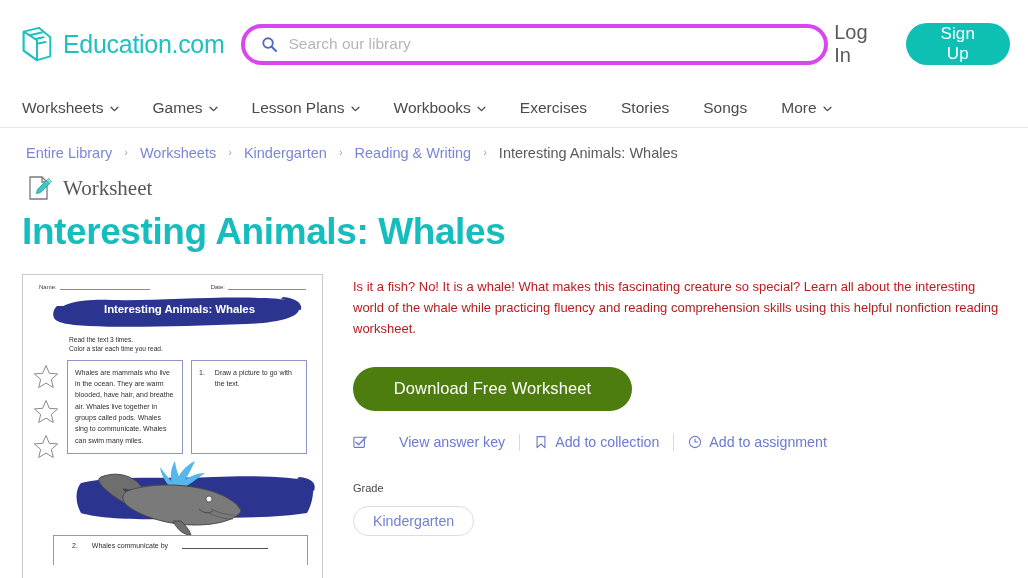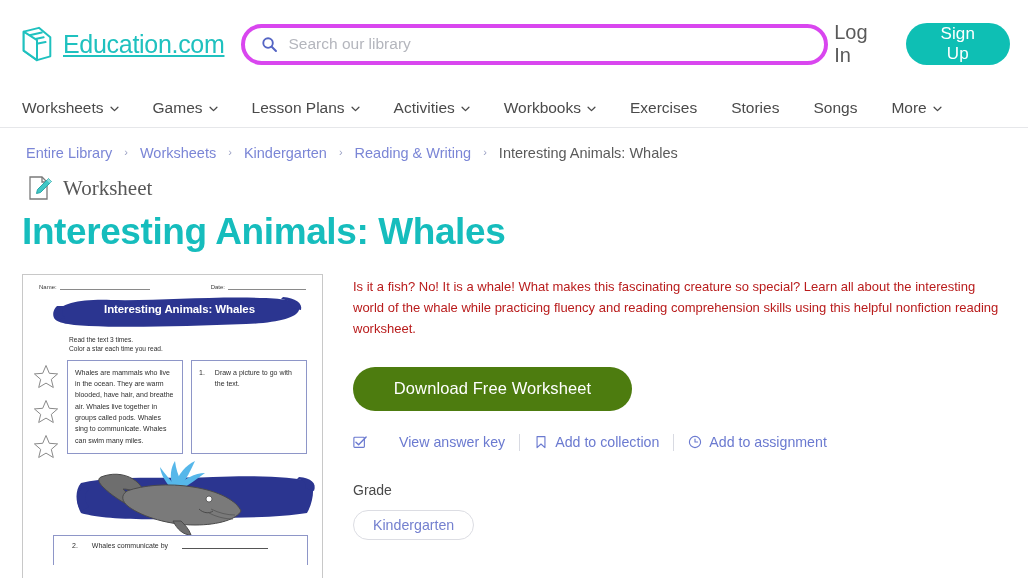--- a/index.html
+++ b/index.html
@@ -26,21 +26,20 @@
     gap: 7px;
     cursor: pointer;
     flex: 0 0 auto;
   }
   .logo-mark { width: 38px; height: 38px; display:block; }
   .logo-text {
     font-size: 25px;
     color: #1fc1bf;
     letter-spacing: -0.3px;
     font-weight: 400;
-    text-decoration: underline;
   }
 
   .searchbar {
     margin-left: 17px;
     width: 614px;
     height: 41px;
     border: 4px solid #d946ef;
     border-radius: 21px;
     display: flex;
     align-items: center;
@@ -270,21 +269,21 @@
     text-decoration: none;
     padding: 0 14px;
     white-space: nowrap;
   }
   .action:first-child { padding-left: 0; gap: 32px; }
   .act-divider { width: 1px; height: 17px; background: #d8dae2; }
   .act-icon { width: 14px; height: 14px; flex: 0 0 auto; }
 
   .section-label {
     margin-top: 31px;
-    font-size: 14px;
+    font-size: 11px;
     color: #4a4a4a;
   }
   .tag-row { display: flex; gap: 10px; margin-top: 12px; }
   .tag {
     border: 1px solid #dcdde3;
     border-radius: 18px;
     height: 30px;
     padding: 0 19px;
     display: flex;
     align-items: center;
@@ -335,26 +334,20 @@
       </svg>
     </div>
     <div class="nav-item">
       <span>Games</span>
       <svg class="chev" viewBox="0 0 10 7">
         <path d="M1 1.4 L5 5.4 L9 1.4" fill="none" stroke="#4a4a4a" stroke-width="1.5" stroke-linecap="round" stroke-linejoin="round"></path>
       </svg>
     </div>
     <div class="nav-item">
       <span>Lesson Plans</span>
-      <svg class="chev" viewBox="0 0 10 7">
-        <path d="M1 1.4 L5 5.4 L9 1.4" fill="none" stroke="#4a4a4a" stroke-width="1.5" stroke-linecap="round" stroke-linejoin="round"></path>
-      </svg>
-    </div>
-    <div class="nav-item">
-      <span>Activities</span>
       <svg class="chev" viewBox="0 0 10 7">
         <path d="M1 1.4 L5 5.4 L9 1.4" fill="none" stroke="#4a4a4a" stroke-width="1.5" stroke-linecap="round" stroke-linejoin="round"></path>
       </svg>
     </div>
     <div class="nav-item">
       <span>Workbooks</span>
       <svg class="chev" viewBox="0 0 10 7">
         <path d="M1 1.4 L5 5.4 L9 1.4" fill="none" stroke="#4a4a4a" stroke-width="1.5" stroke-linecap="round" stroke-linejoin="round"></path>
       </svg>
     </div>

